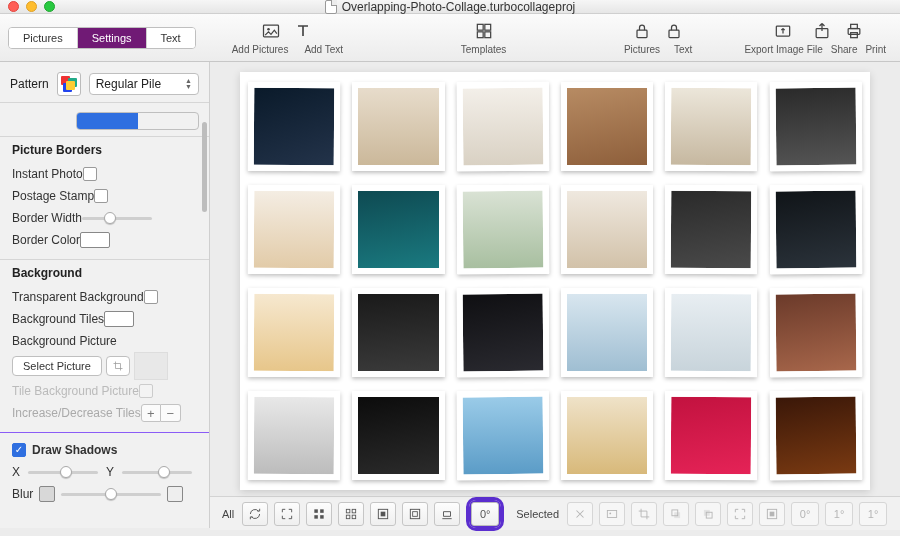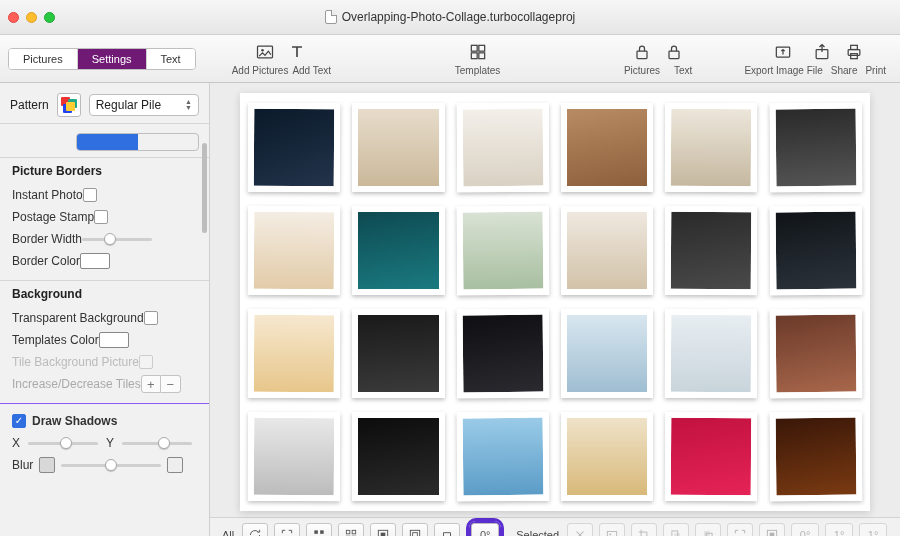--- a/index.html
+++ b/index.html
@@ -1,18 +1,18 @@
 <!DOCTYPE html>
 <html><head>
 <meta charset="utf-8">
 <style>
   * { box-sizing: border-box; margin: 0; padding: 0; font-family: -apple-system, "Helvetica Neue", Arial, sans-serif; }
   body { width: 900px; height: 536px; background: #ececec; overflow: hidden; font-size: 12px; color: #222; }
   
-  .titlebar { height: 35px; background: linear-gradient(#f6f6f6,#e6e6e6); border-bottom:1px solid #cfcfcf; display:flex; align-items:center; padding:0 8px; position:relative; }
+  .titlebar { height: 14px; background: linear-gradient(#f6f6f6,#e6e6e6); border-bottom:1px solid #cfcfcf; display:flex; align-items:center; padding:0 8px; position:relative; }
   .traffic { display:flex; gap:7px; }
   .dot { width:11px; height:11px; border-radius:50%; }
   .dot.red { background:#ff5f57; border:1px solid #e24640; }
   .dot.yellow { background:#ffbd2e; border:1px solid #e0a128; }
   .dot.green { background:#28c940; border:1px solid #1fa531; }
   .titlewrap { position:absolute; left:0; right:0; display:flex; justify-content:center; align-items:center; gap:5px; font-size:12px; color:#333; }
   .doc-icon { width:12px; height:14px; background:#fff; border:1px solid #999; border-radius:2px; position:relative; }
   .doc-icon::after { content:""; position:absolute; right:-1px; top:-1px; width:5px; height:5px; background:#ececec; border-left:1px solid #999; border-bottom:1px solid #999; }
   
   .toolbar { height:48px; background:linear-gradient(#fbfbfb,#ececec); border-bottom:1px solid #c7c7c7; display:flex; align-items:center; padding:0 8px; }
@@ -140,21 +140,21 @@
             <circle cx="9" cy="10" r="1.5" fill="#444"></circle>
             <path d="M5 17l4-4 3 3 4-5 3 4" fill="none" stroke="#444" stroke-width="1.5"></path>
           </svg>
       </button>
       <button class="tb-btn">
         <svg viewBox="0 0 24 24">
             <path d="M6 6h12M12 6v12" stroke="#444" stroke-width="2" fill="none"></path>
           </svg>
       </button>
     </div>
-    <div class="tb-row" style="gap:4px">
+    <div class="tb-row" style="gap:16px">
       <span class="tb-label">Add Pictures</span>
       <span class="tb-label">Add Text</span>
     </div>
   </div>
 
   <div class="spacer"></div>
 
   <div class="tb-group">
     <button class="tb-btn">
       <svg viewBox="0 0 24 24">
@@ -278,22 +278,34 @@
       </div>
     </div>
 
     <div class="sec">
       <h4>Background</h4>
       <div class="row">
         <span>Transparent Background</span>
         <span class="chk"></span>
       </div>
       <div class="row">
-        <span>Templates Color</span>
+        <span>Background Tiles</span>
         <span class="swatch"></span>
+      </div>
+      <div class="row" style="height:auto; flex-direction:column; align-items:flex-start; gap:4px; padding-top:4px">
+        <span>Background Picture</span>
+        <div style="display:flex; gap:4px; align-items:center;">
+          <span class="btn">Select Picture</span>
+          <span class="btn icon-only">
+            <svg viewBox="0 0 24 24" width="12" height="12">
+                <path d="M7 3v14h14M3 7h14v14" stroke="#999" stroke-width="1.5" fill="none"></path>
+              </svg>
+          </span>
+          <span style="width:34px; height:28px; background:#e8e8e8; border:1px solid #ddd;"></span>
+        </div>
       </div>
       <div class="row">
         <span class="disabled-text">Tile Background Picture</span>
         <span class="chk disabled"></span>
       </div>
       <div class="row">
         <span class="muted">Increase/Decrease Tiles</span>
         <div class="stepper">
           <div class="sb">+</div>
           <div class="sb">−</div>

